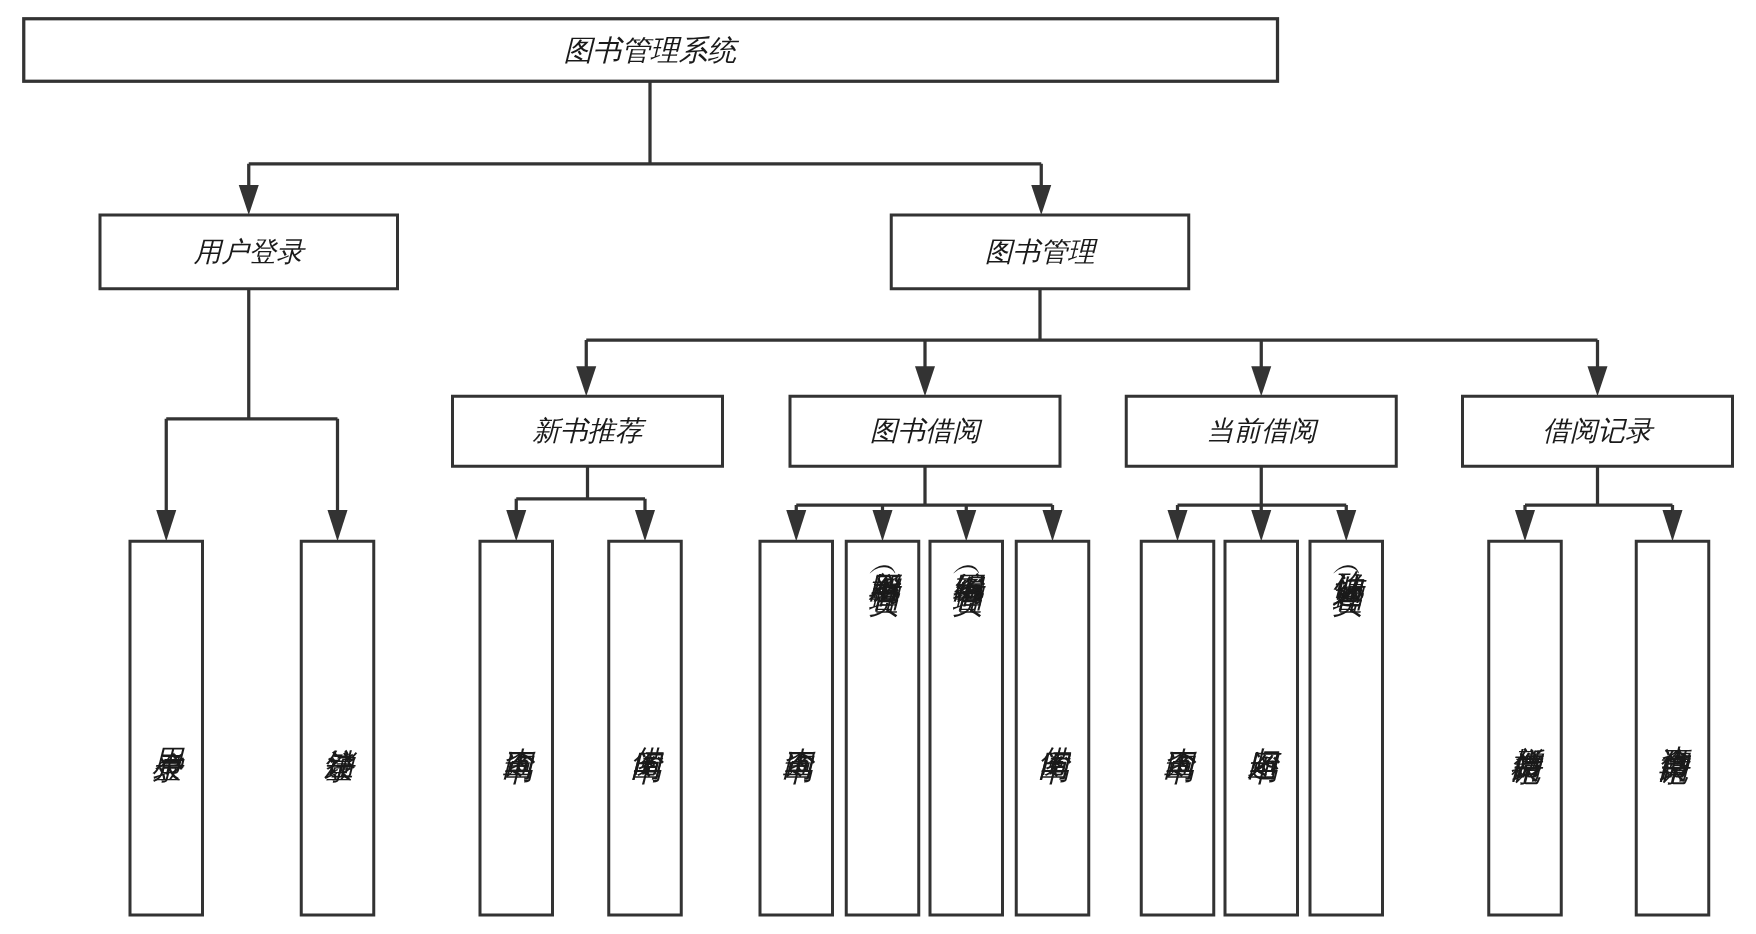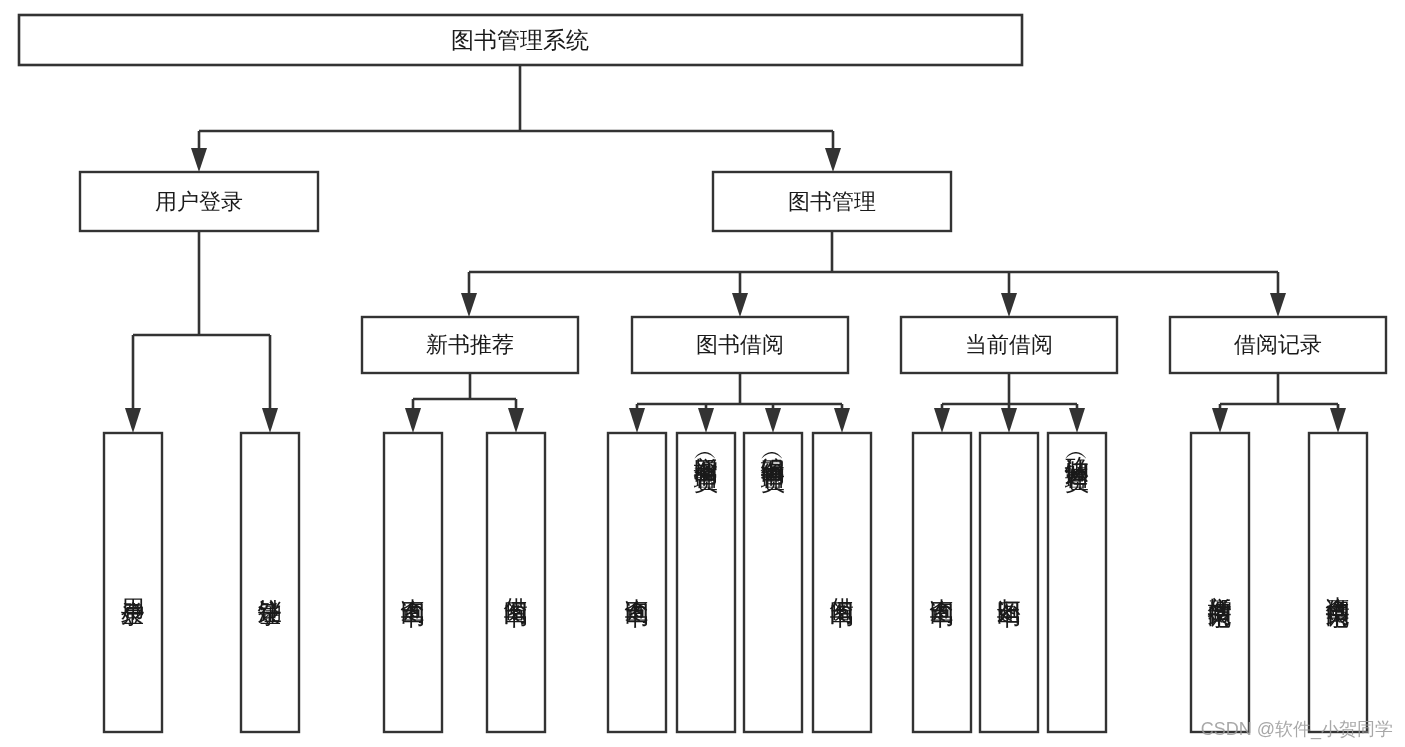--- a/index.html
+++ b/index.html
@@ -13,20 +13,21 @@
     font-family: "Liberation Sans", "DejaVu Sans", sans-serif;
     overflow: hidden;
     position: relative;
   }
   #diagram-root {
     position: absolute;
     left: 0;
     top: 0;
     width: 1405px;
     height: 747px;
+    font-style: italic;
   }
   svg.flow {
     display: block;
     width: 1405px;
     height: 747px;
   }
   .node-box {
     fill: #ffffff;
     stroke: #333333;
     stroke-width: 2.4;
@@ -290,15 +291,14 @@
   </div>
 
   <div class="vlabel-wrap" style="left:1191px; top:433px; width:58px; height:299px;">
     <span class="vlabel">新增借阅记录</span>
   </div>
 
   <div class="vlabel-wrap" style="left:1309px; top:433px; width:58px; height:299px;">
     <span class="vlabel">查询借阅记录</span>
   </div>
 
-  <div class="watermark">CSDN @软件_小贺同学</div>
 
 </div>
 
 </body></html>

